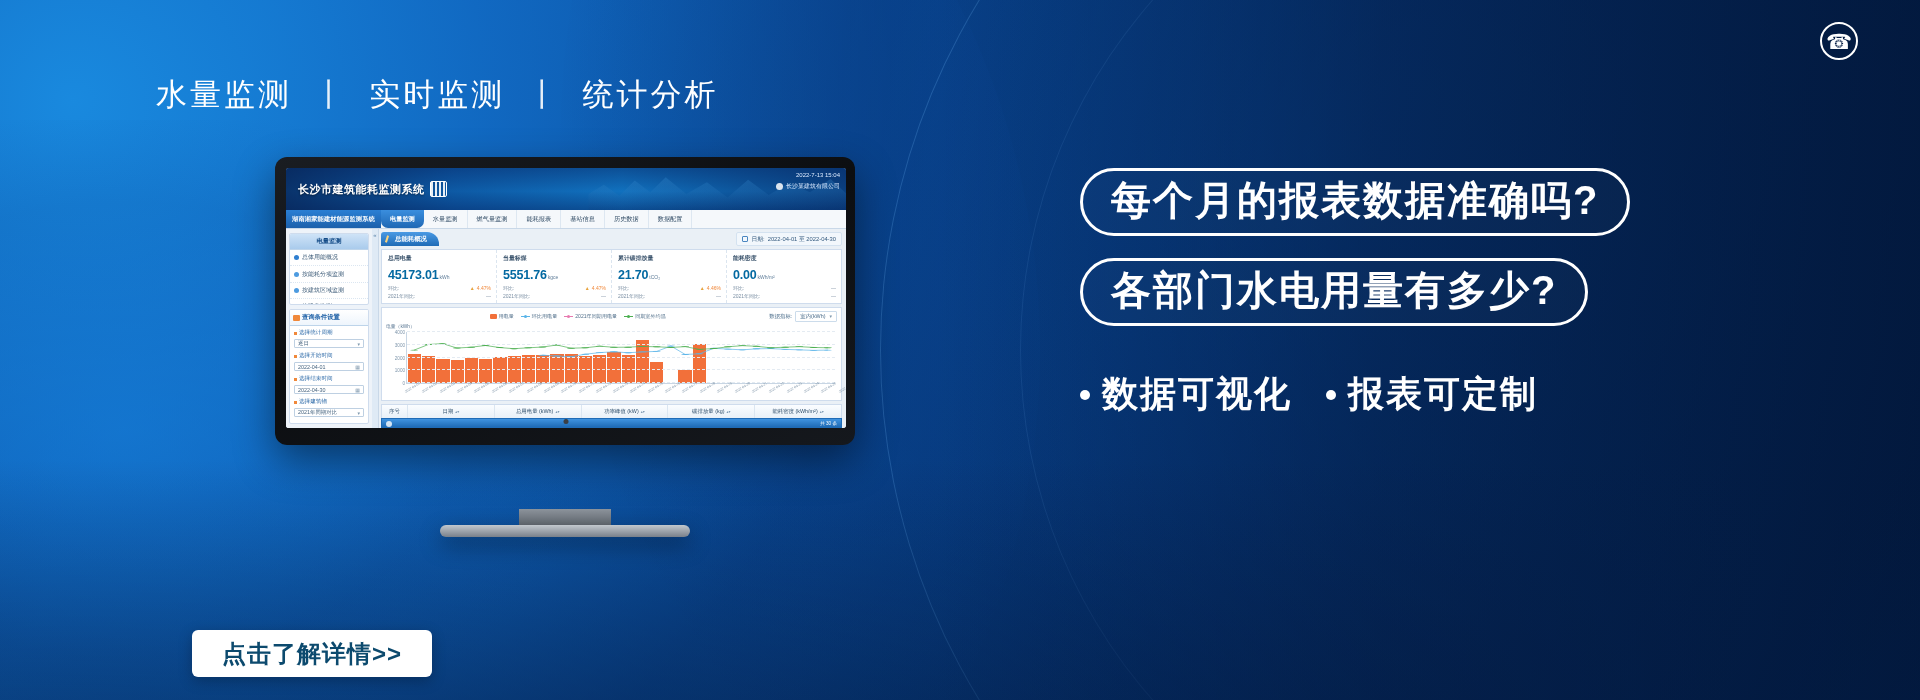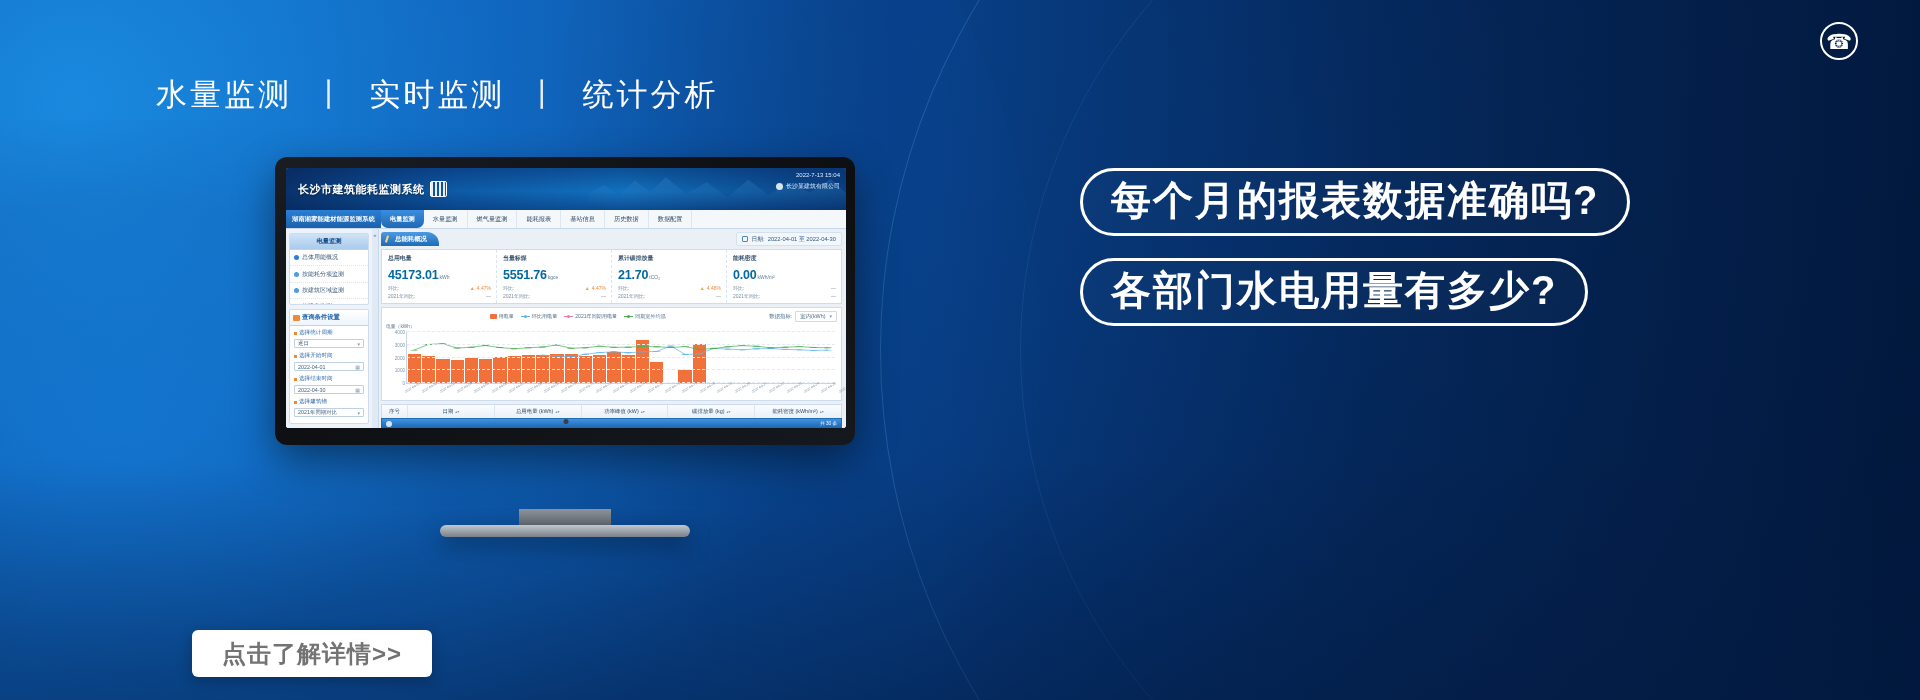--- a/index.html
+++ b/index.html
@@ -327,21 +327,21 @@
   .bullet-dot { width: 10px; height: 10px; border-radius: 50%; background: #fff; flex: 0 0 10px; }
 
   
   .cta {
     position: absolute; left: 192px; top: 630px;
     width: 240px; height: 47px;
     background: #ffffff; border-radius: 6px;
     display: flex; align-items: center; justify-content: center;
     box-shadow: 0 4px 14px rgba(0,0,0,0.25);
   }
-  .cta-text { color: #737373; font-size: 24px; font-weight: 700; letter-spacing: 1px; }
+  .cta-text { color: #0c4a6e; font-size: 24px; font-weight: 700; letter-spacing: 1px; }
 </style>
 </head>
 <body>
 
 <div id="banner">
   <div class="bg-base"></div>
   <div class="bg-swoosh1"></div>
   <div class="bg-swoosh2"></div>
   <div class="bg-arc"></div>
   <div class="bg-arc2"></div>
@@ -748,18 +748,28 @@
     </div>
   </div>
 
   <div class="right-col">
     <div class="pill">
       <span class="pill-text">每个月的报表数据准确吗?</span>
     </div>
     <div class="pill">
       <span class="pill-text">各部门水电用量有多少?</span>
     </div>
+    <div class="bullets">
+      <span class="bullet">
+        <span class="bullet-dot"></span>
+        <span>数据可视化</span>
+      </span>
+      <span class="bullet">
+        <span class="bullet-dot"></span>
+        <span>报表可定制</span>
+      </span>
+    </div>
   </div>
 
   <div class="cta">
     <span class="cta-text">点击了解详情&gt;&gt;</span>
   </div>
 </div>
 
 </body></html>

